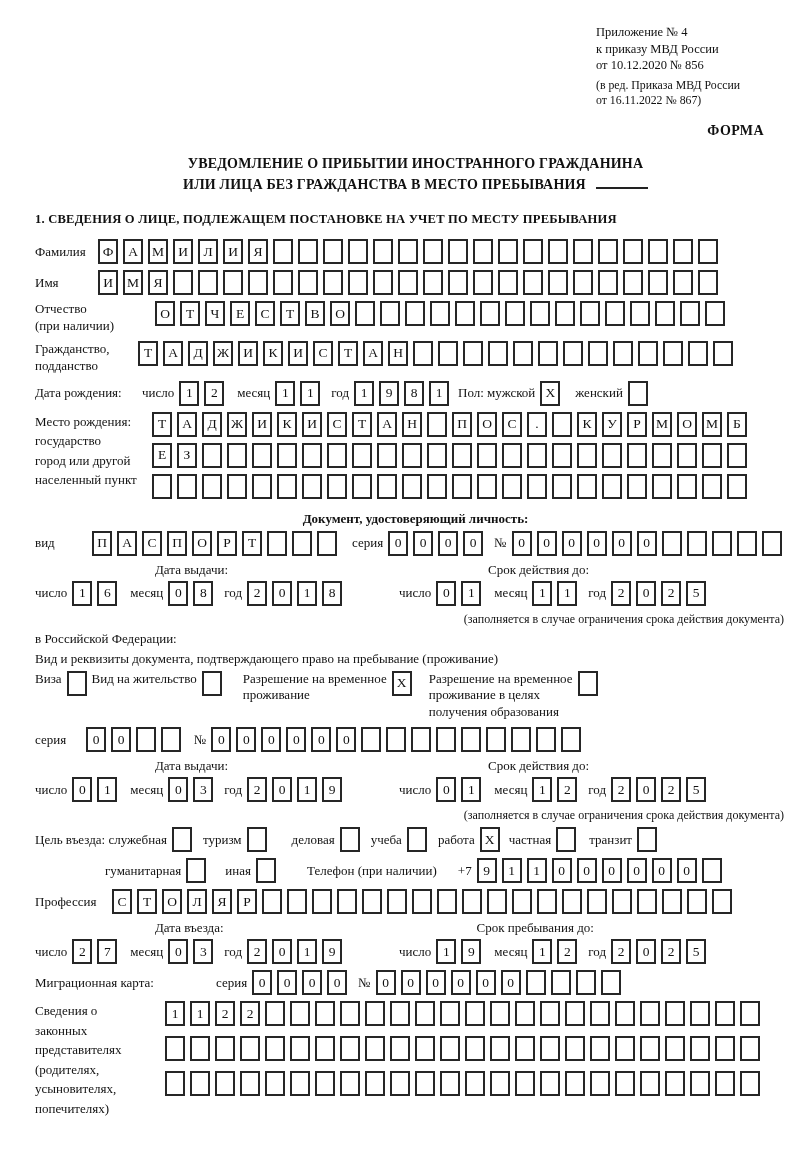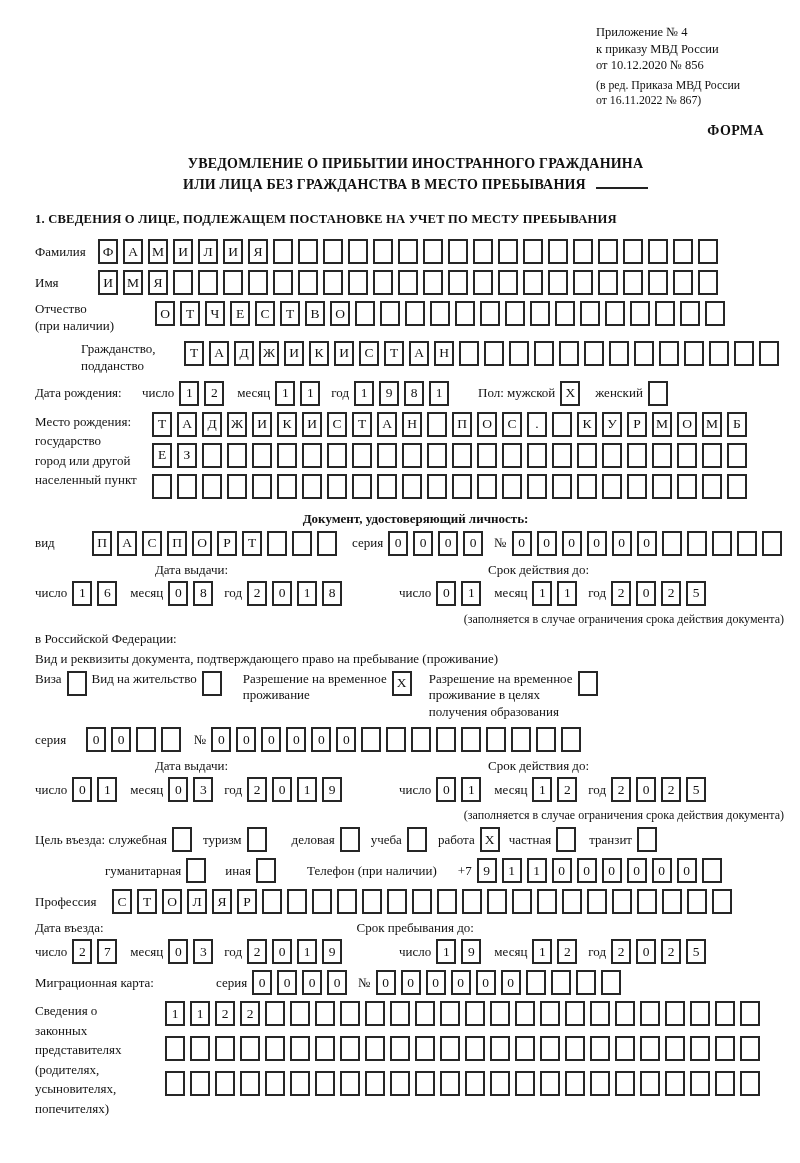--- a/index.html
+++ b/index.html
@@ -133,21 +133,21 @@
           <span class="cell"></span>
           <span class="cell"></span>
           <span class="cell"></span>
           <span class="cell"></span>
           <span class="cell"></span>
           <span class="cell"></span>
           <span class="cell"></span>
         </span>
       </div>
       <div class="line" style="align-items: flex-start;">
-        <span class="lbl pre" style="width: 98px; text-align: left; margin-left: 46px;">Гражданство,
+        <span class="lbl pre" style="width: 98px; text-align: left;">Гражданство,
 подданство</span>
         <span class="cells">
           <span class="cell">Т</span>
           <span class="cell">А</span>
           <span class="cell">Д</span>
           <span class="cell">Ж</span>
           <span class="cell">И</span>
           <span class="cell">К</span>
           <span class="cell">И</span>
           <span class="cell">С</span>
@@ -181,21 +181,21 @@
           <span class="cell">1</span>
           <span class="cell">1</span>
         </span>
         <span class="lbl" style="margin-left: 6px;">год</span>
         <span class="cells">
           <span class="cell">1</span>
           <span class="cell">9</span>
           <span class="cell">8</span>
           <span class="cell">1</span>
         </span>
-        <span class="lbl" style="margin-left: 24px;">Пол: мужской</span>
+        <span class="lbl" style="margin-left: 4px;">Пол: мужской</span>
         <span class="cells">
           <span class="cell">X</span>
         </span>
         <span class="lbl" style="margin-left: 10px;">женский</span>
         <span class="cells">
           <span class="cell"></span>
         </span>
       </div>
       <div class="line" style="align-items: flex-start;">
         <div class="glabel" style="width: 117px;">
@@ -548,21 +548,21 @@
           <span class="cell"></span>
           <span class="cell"></span>
           <span class="cell"></span>
           <span class="cell"></span>
           <span class="cell"></span>
           <span class="cell"></span>
           <span class="cell"></span>
         </span>
       </div>
       <div class="line" style="margin-bottom: 3px;">
-        <span class="lbl" style="">Дата въезда:</span>
+        <span class="lbl" style="margin-left: 120px;">Дата въезда:</span>
         <span class="lbl" style="margin-left: 248px;">Срок пребывания до:</span>
       </div>
       <div class="line">
         <span class="lbl">число</span>
         <span class="cells">
           <span class="cell">2</span>
           <span class="cell">7</span>
         </span>
         <span class="lbl" style="margin-left: 8px;">месяц</span>
         <span class="cells">

